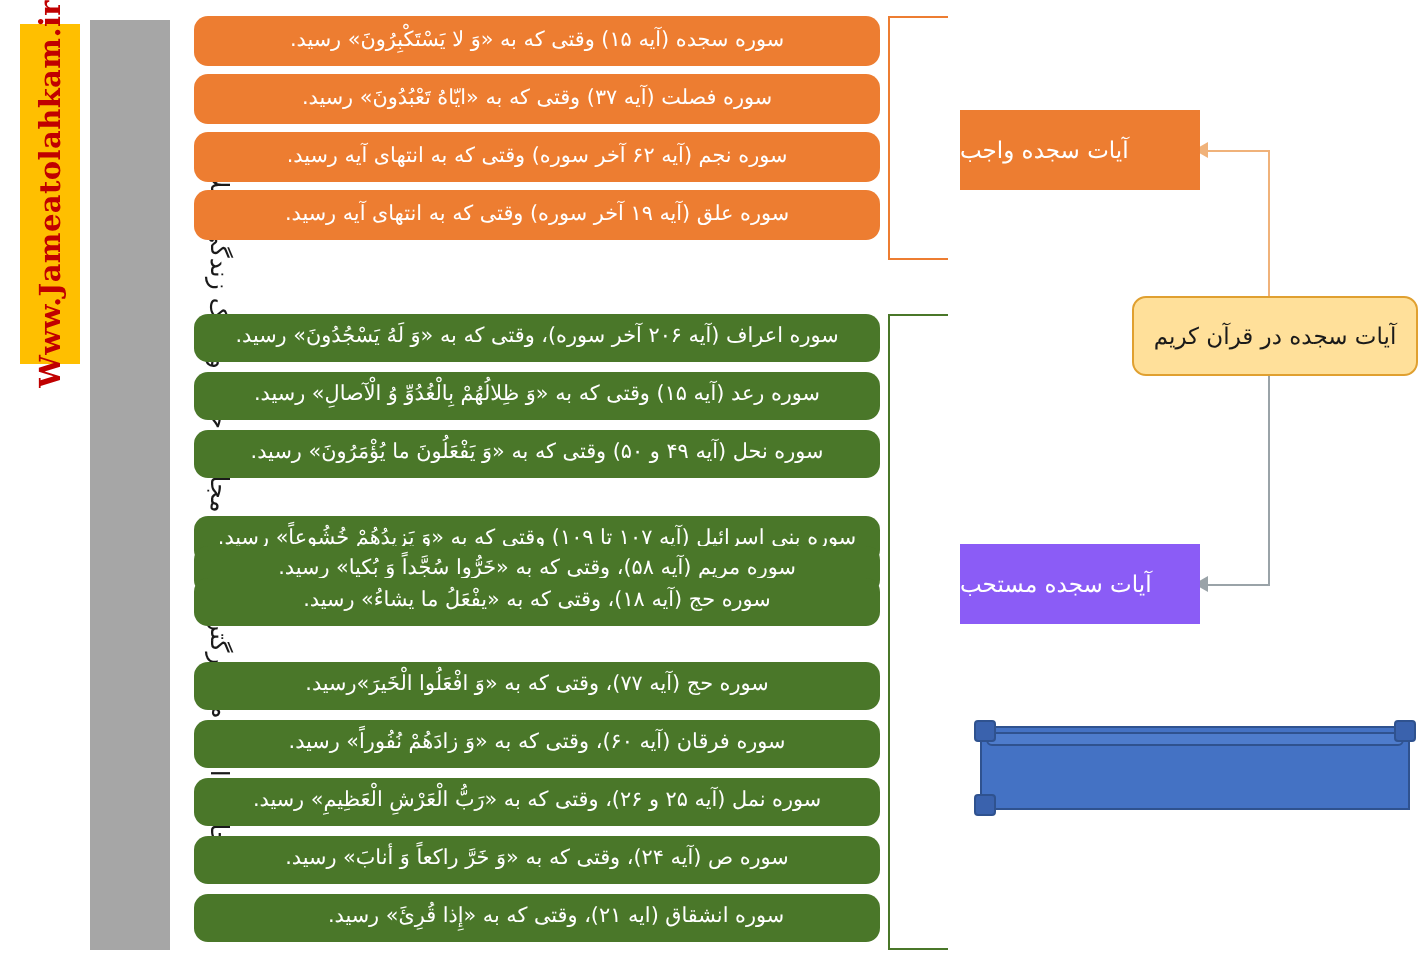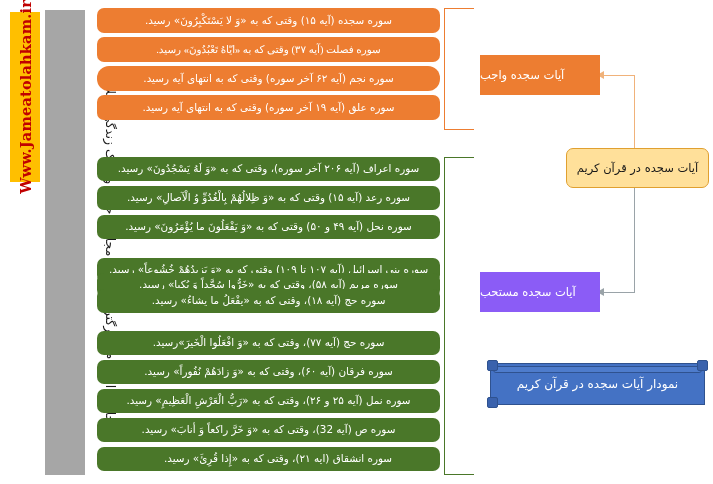--- a/index.html
+++ b/index.html
@@ -197,24 +197,24 @@
   </div>
 </div>
 <div id="brand-url">
   <span class="vtext">Www.Jameatolahkam.ir</span>
 </div>
 
 <div id="rows-layer">
     <div class="pill orange" style="top: 8px;">
       <span>سوره سجده (آیه ۱۵) وقتی که به «وَ لا یَسْتَکْبِرُونَ» رسید.</span>
     </div>
-    <div class="pill orange" style="top: 37px; font-family: Liberation Serif, serif;">
+    <div class="pill orange" style="top: 37px;">
       <span>سوره فصلت (آیه ۳۷) وقتی که به «ایّاهُ تَعْبُدُونَ» رسید.</span>
     </div>
-    <div class="pill orange" style="top: 66px; border-radius: 12px;">
+    <div class="pill orange" style="top: 66px;">
       <span>سوره نجم (آیه ۶۲ آخر سوره) وقتی که به انتهای آیه رسید.</span>
     </div>
     <div class="pill orange" style="top: 95px;">
       <span>سوره علق (آیه ۱۹ آخر سوره) وقتی که به انتهای آیه رسید.</span>
     </div>
     <div class="pill green" style="top: 157px;">
       <span>سوره اعراف (آیه ۲۰۶ آخر سوره)، وقتی که به «وَ لَهُ یَسْجُدُونَ» رسید.</span>
     </div>
     <div class="pill green" style="top: 186px;">
       <span>سوره رعد (آیه ۱۵) وقتی که به «وَ ظِلالُهُمْ بِالْغُدُوِّ وُ الْآصالِ» رسید.</span>
@@ -234,21 +234,21 @@
     <div class="pill green" style="top: 331px;">
       <span>سوره حج (آیه ۷۷)، وقتی که به «وَ افْعَلُوا الْخَیرَ»رسید.</span>
     </div>
     <div class="pill green" style="top: 360px;">
       <span>سوره فرقان (آیه ۶۰)، وقتی که به «وَ زادَهُمْ نُفُوراً» رسید.</span>
     </div>
     <div class="pill green" style="top: 389px;">
       <span>سوره نمل (آیه ۲۵ و ۲۶)، وقتی که به «رَبُّ الْعَرْشِ الْعَظِیمِ» رسید.</span>
     </div>
     <div class="pill green" style="top: 418px;">
-      <span>سوره ص (آیه 32)، وقتی که به «وَ خَرَّ راکعاً وَ أنابَ» رسید.</span>
+      <span>سوره ص (آیه ۲۴)، وقتی که به «وَ خَرَّ راکعاً وَ أنابَ» رسید.</span>
     </div>
     <div class="pill green" style="top: 447px; padding-left: 28px;">
       <span>سوره انشقاق (ایه ۲۱)، وقتی که به «إِذا قُرِئَ» رسید.</span>
     </div>
   </div>
 
 <div class="bracket" id="bracket-wajib"></div>
 <div class="bracket" id="bracket-mostahab"></div>
 
 <div class="conn-line-v" style="left:634px; top:75px; height:74px; background:#f0b27a;"></div>
@@ -268,14 +268,13 @@
 
 <div id="node-center">
   <span>آیات سجده در قرآن کریم</span>
 </div>
 
 <div id="plaque-title">
   <span class="bar"></span>
   <span class="corner tl"></span>
   <span class="corner tr"></span>
   <span class="corner bl"></span>
-  <span>نمودار آیات سجده در قرآن کریم</span>
 </div>
 
 </body></html>

